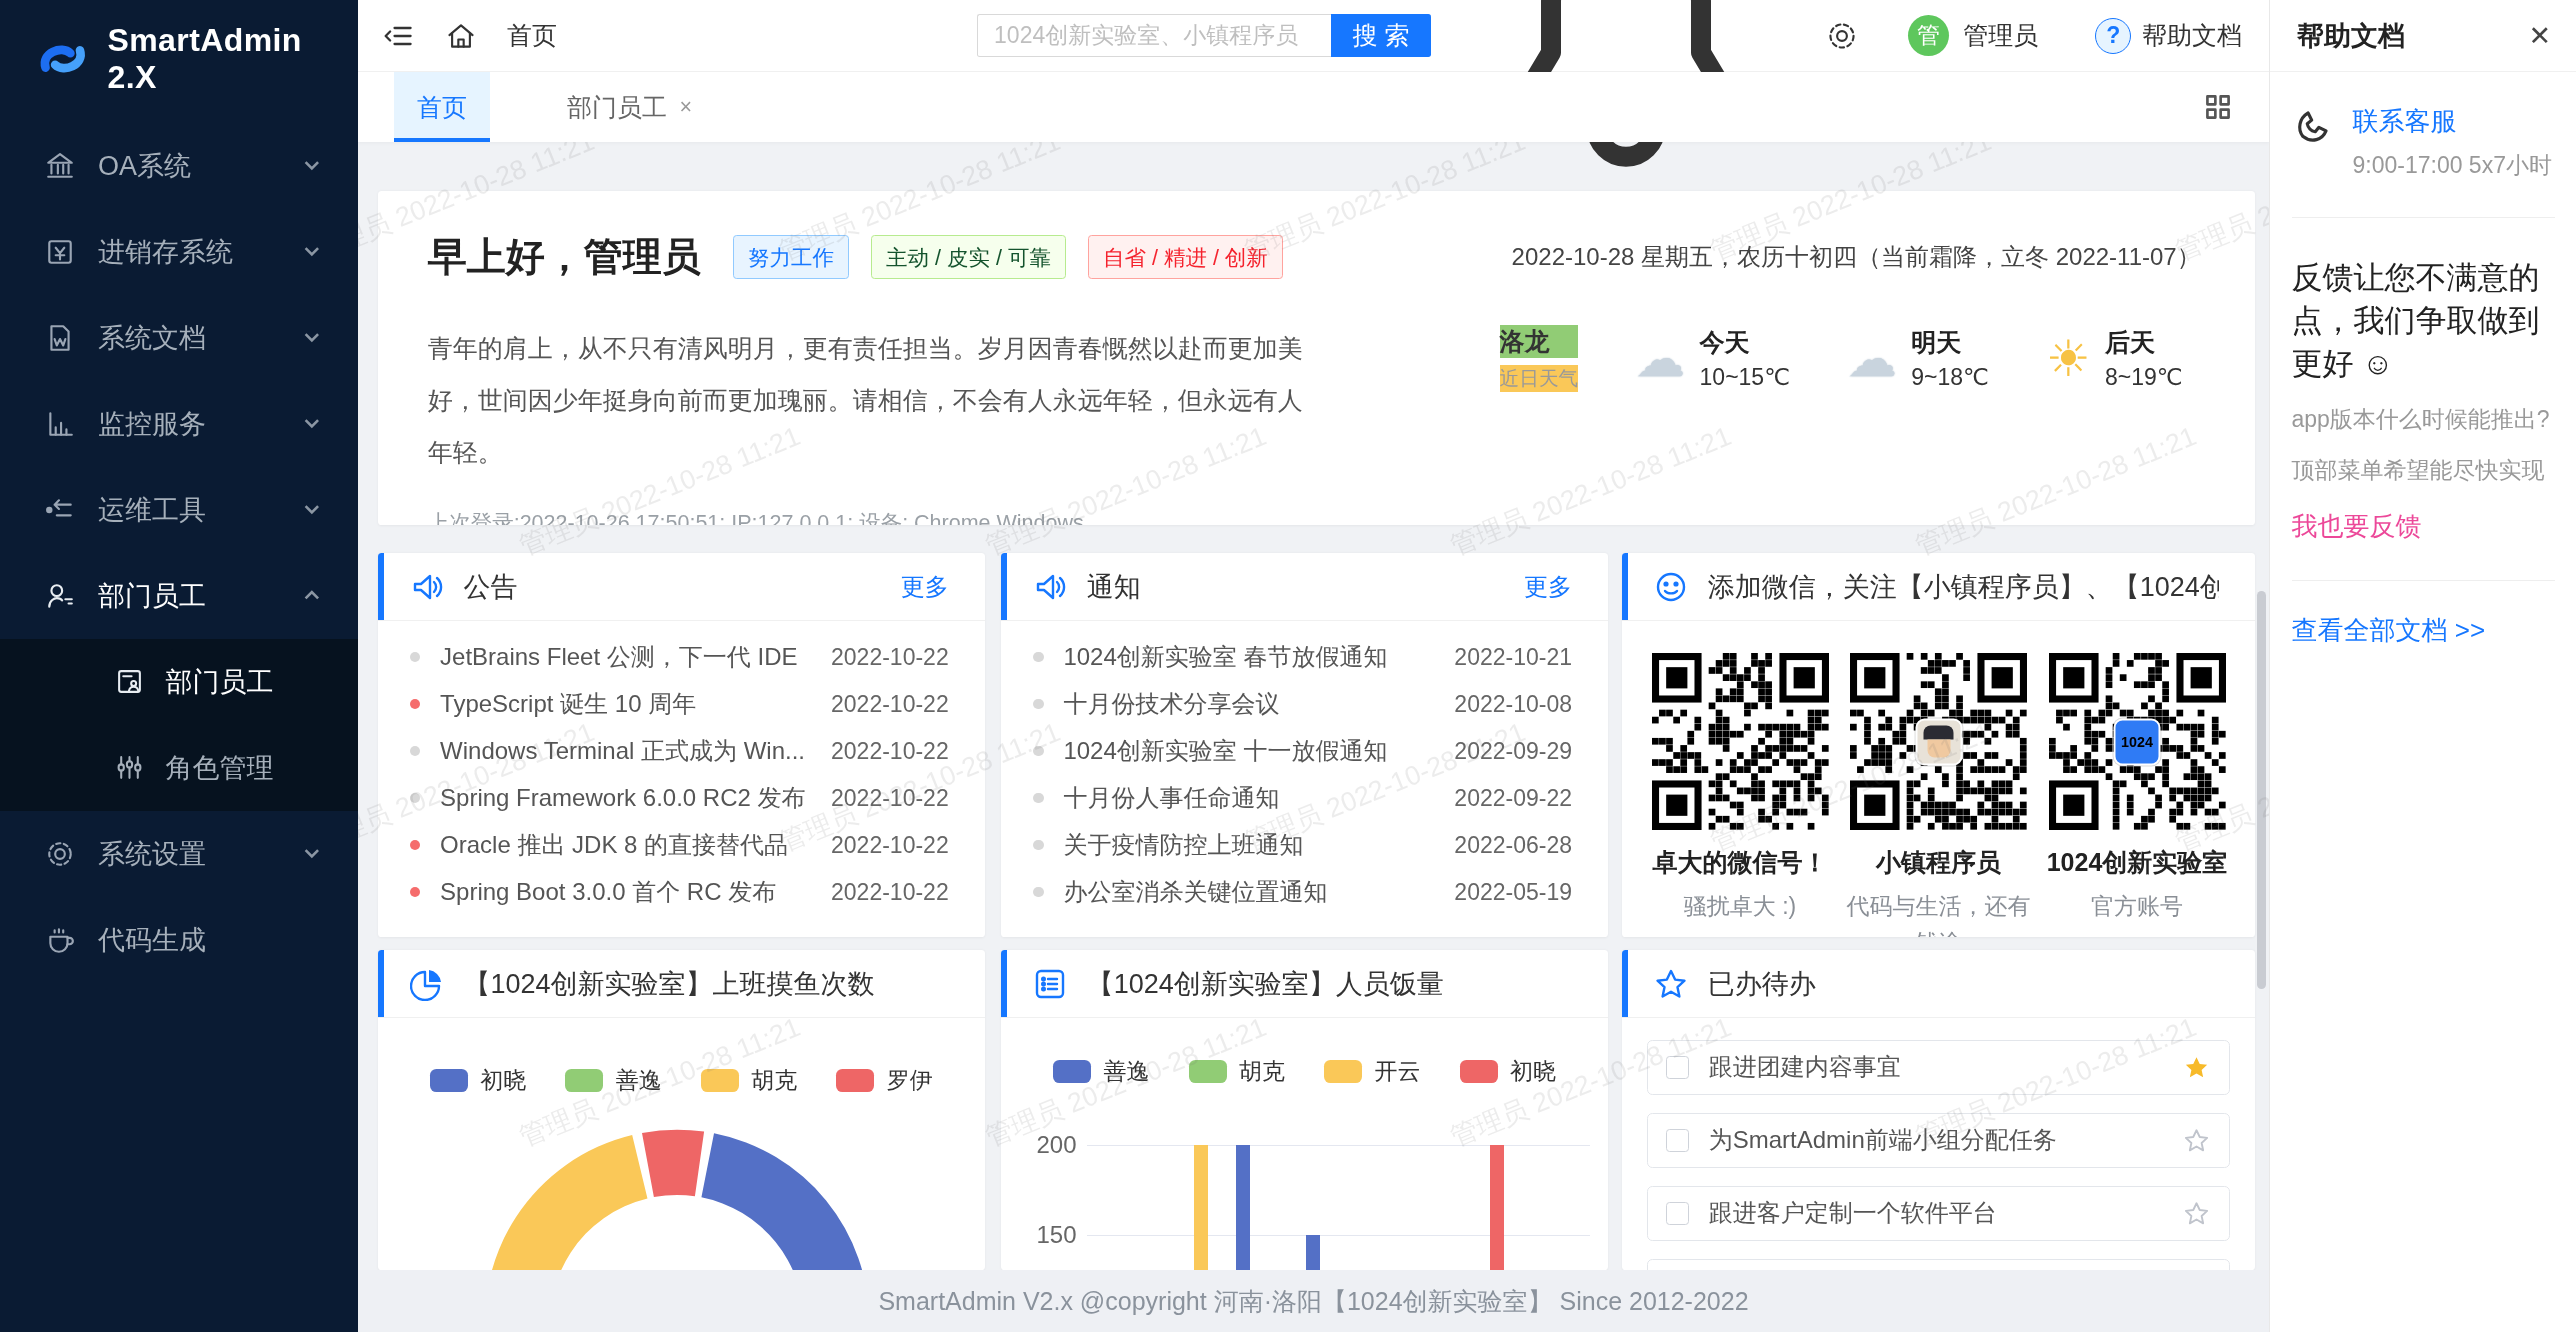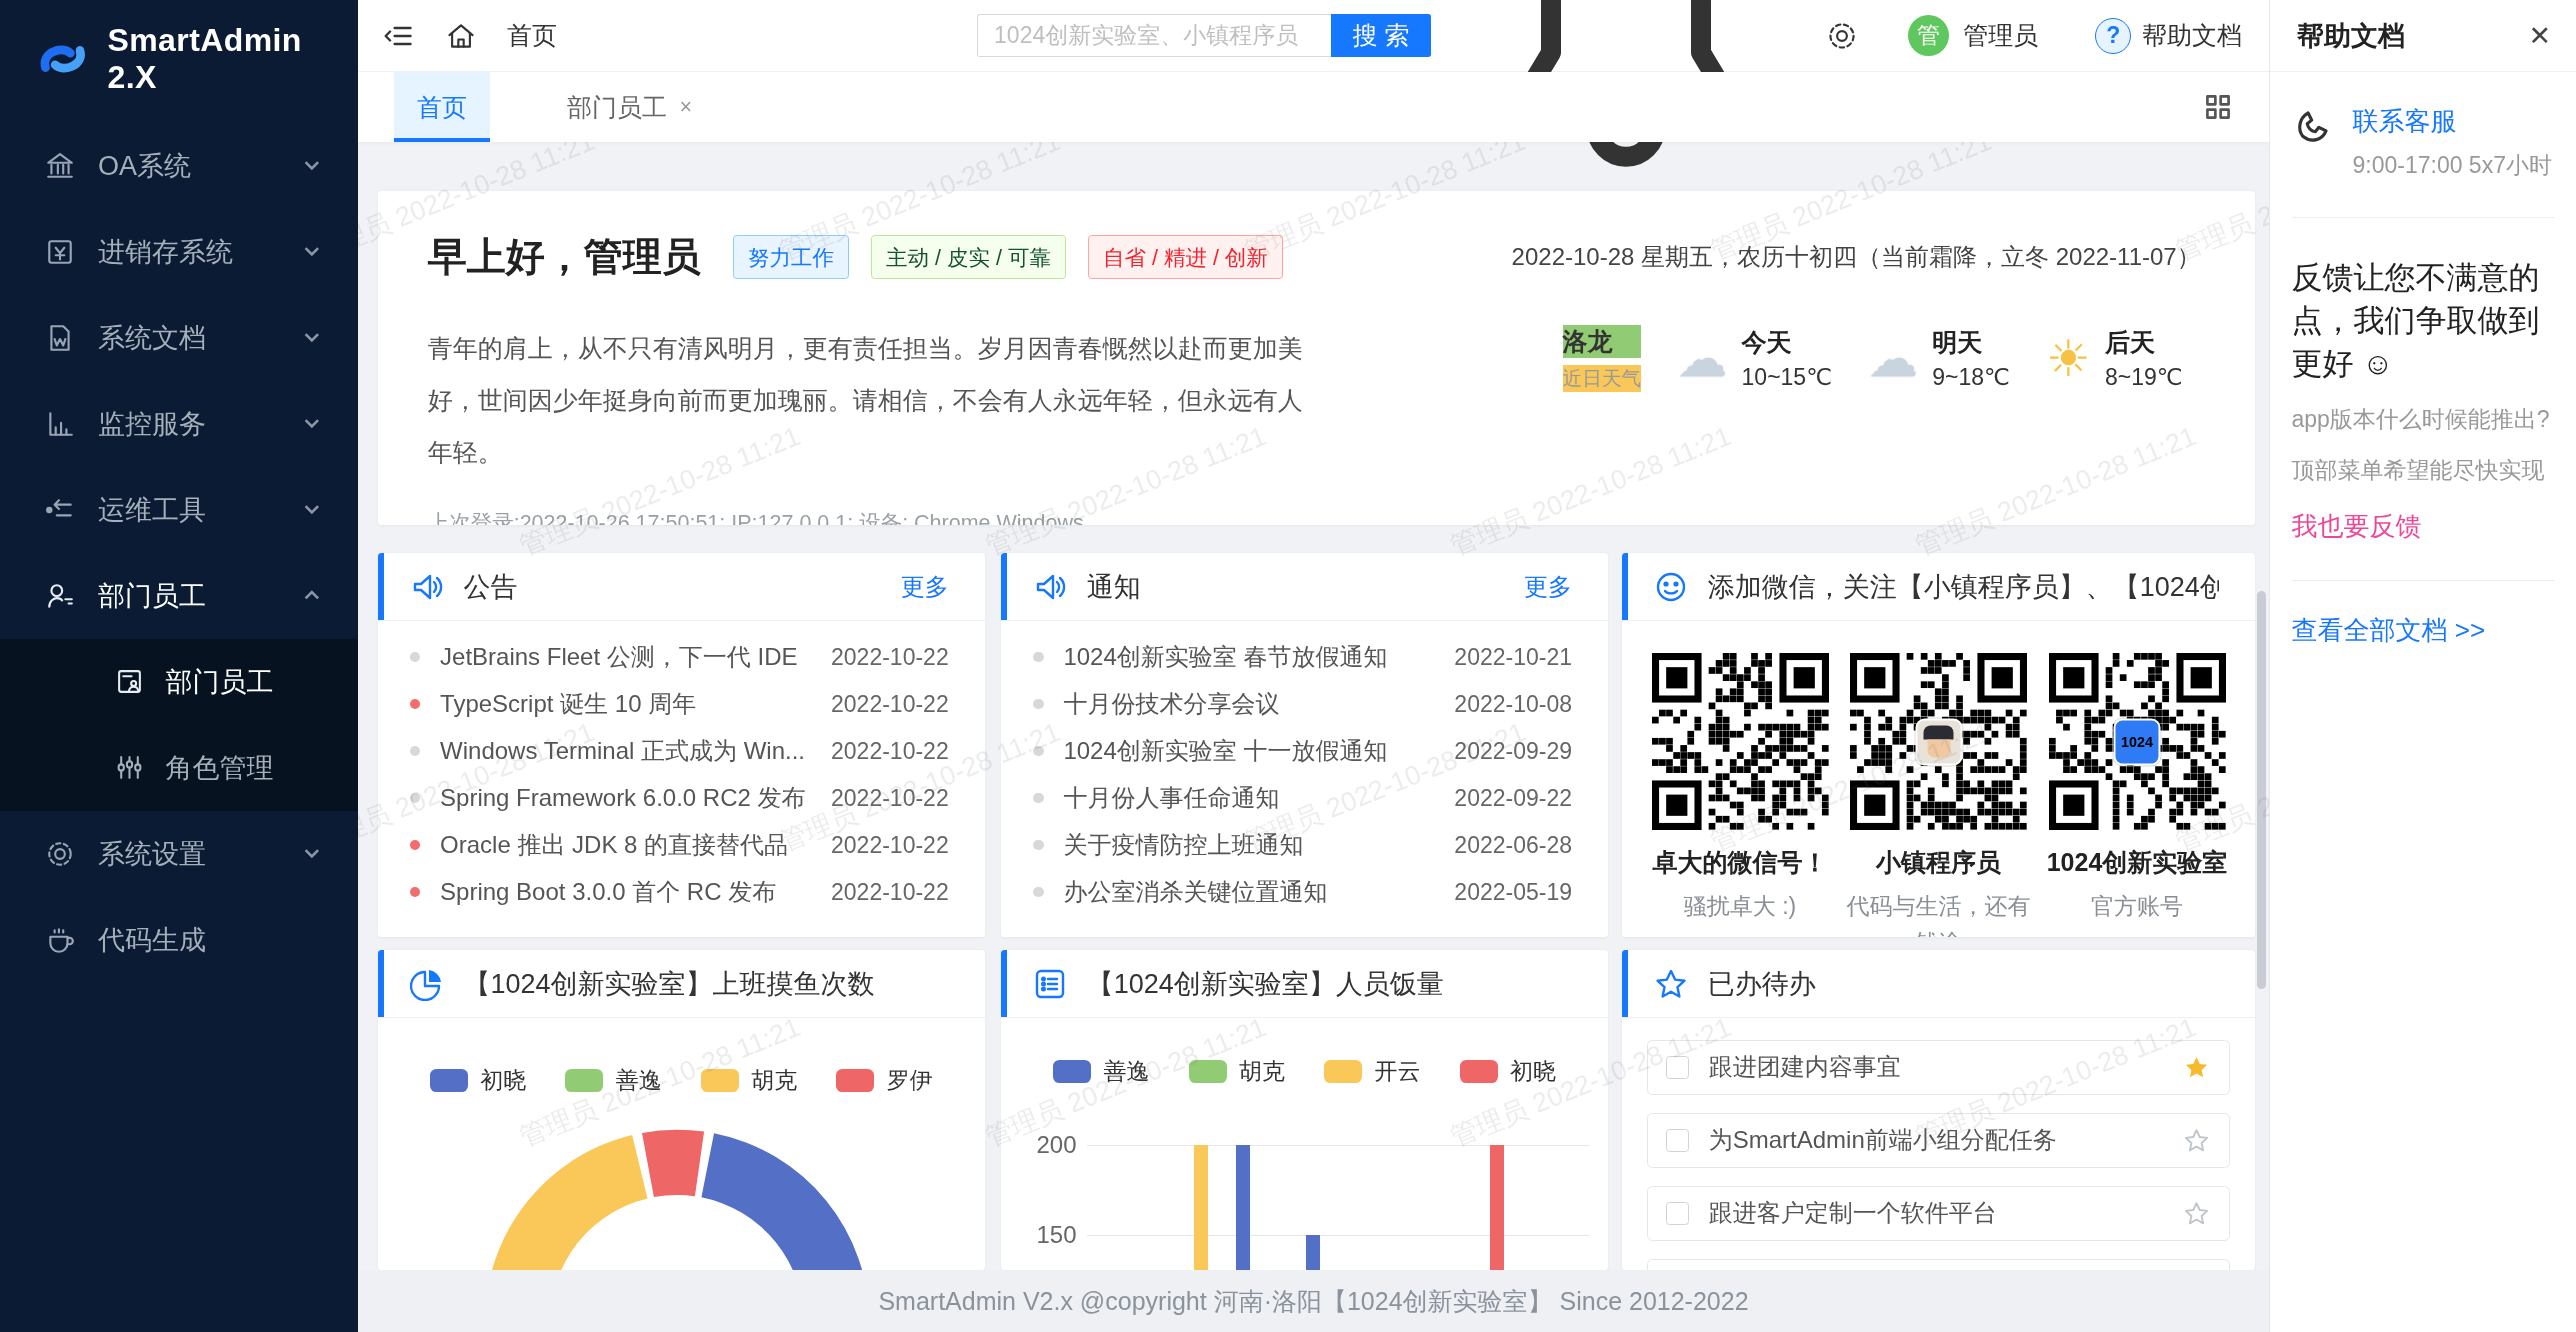--- a/index.html
+++ b/index.html
@@ -63,21 +63,21 @@
   .greet { left:19.7px; top:49px; width:1877px; height:334px; padding:39px 54px 0 50px; }
   .greet-top { display:flex; align-items:center; }
   .greet-title { font-size:39px; font-weight:bold; color:#222; margin-right:32px; }
   .tag { font-size:21.5px; padding:6.3px 14.3px; border-radius:3.6px; margin-right:21.5px; white-space:nowrap; }
   .tag-blue  { color:#1677ff; background:#e8f4ff; border:0.9px solid #91caff; }
   .tag-green { color:#14532d; background:#f6ffed; border:0.9px solid #b7eb8f; }
   .tag-red   { color:#f5222d; background:#fff1f0; border:0.9px solid #ffa39e; }
   .date-line { margin-left:auto; font-size:24px; color:#444; }
   .quote { margin-top:38px; width:895px; font-size:25px; line-height:52px; color:#555; }
   .last-login { margin-top:30px; font-size:21.5px; color:#9aa0a6; }
-  .weather { position:absolute; right:72px; top:134px; display:flex; align-items:center; gap:36px; }
+  .weather { position:absolute; right:72px; top:134px; display:flex; align-items:center; gap:57px; }
   .w-city .c1 { font-size:25px; font-weight:bold; color:#333; }
   .w-city .c2 { font-size:19.7px; color:#999; margin-top:7.2px; }
   .w-day { display:flex; align-items:center; gap:14.3px; }
   .w-ic { font-size:50px; line-height:1; }
   .w-ic.cloud { color:#c9d4de; text-shadow:0 0 1.8px #b9c6d2; }
   .w-ic.sun { color:#f7c244; }
   .w-day .d1 { font-size:25px; font-weight:bold; color:#222; }
   .w-day .d2 { font-size:23px; color:#333; margin-top:5.4px; }
 
   

